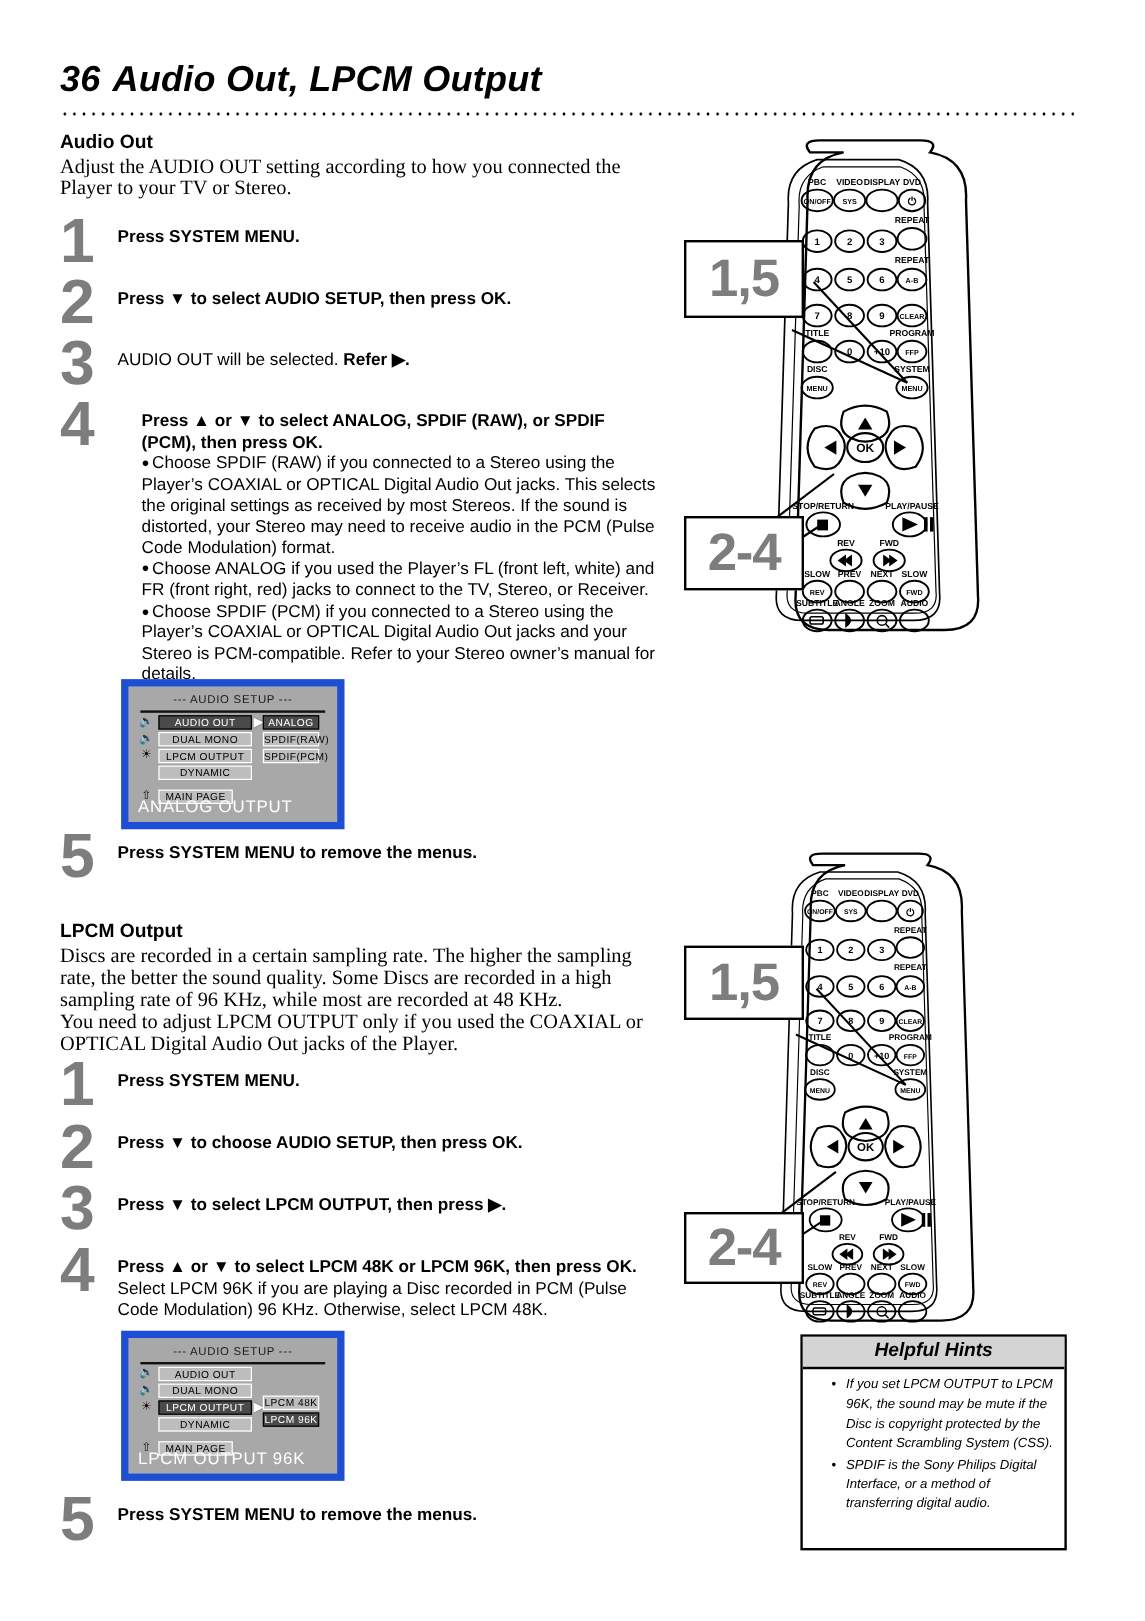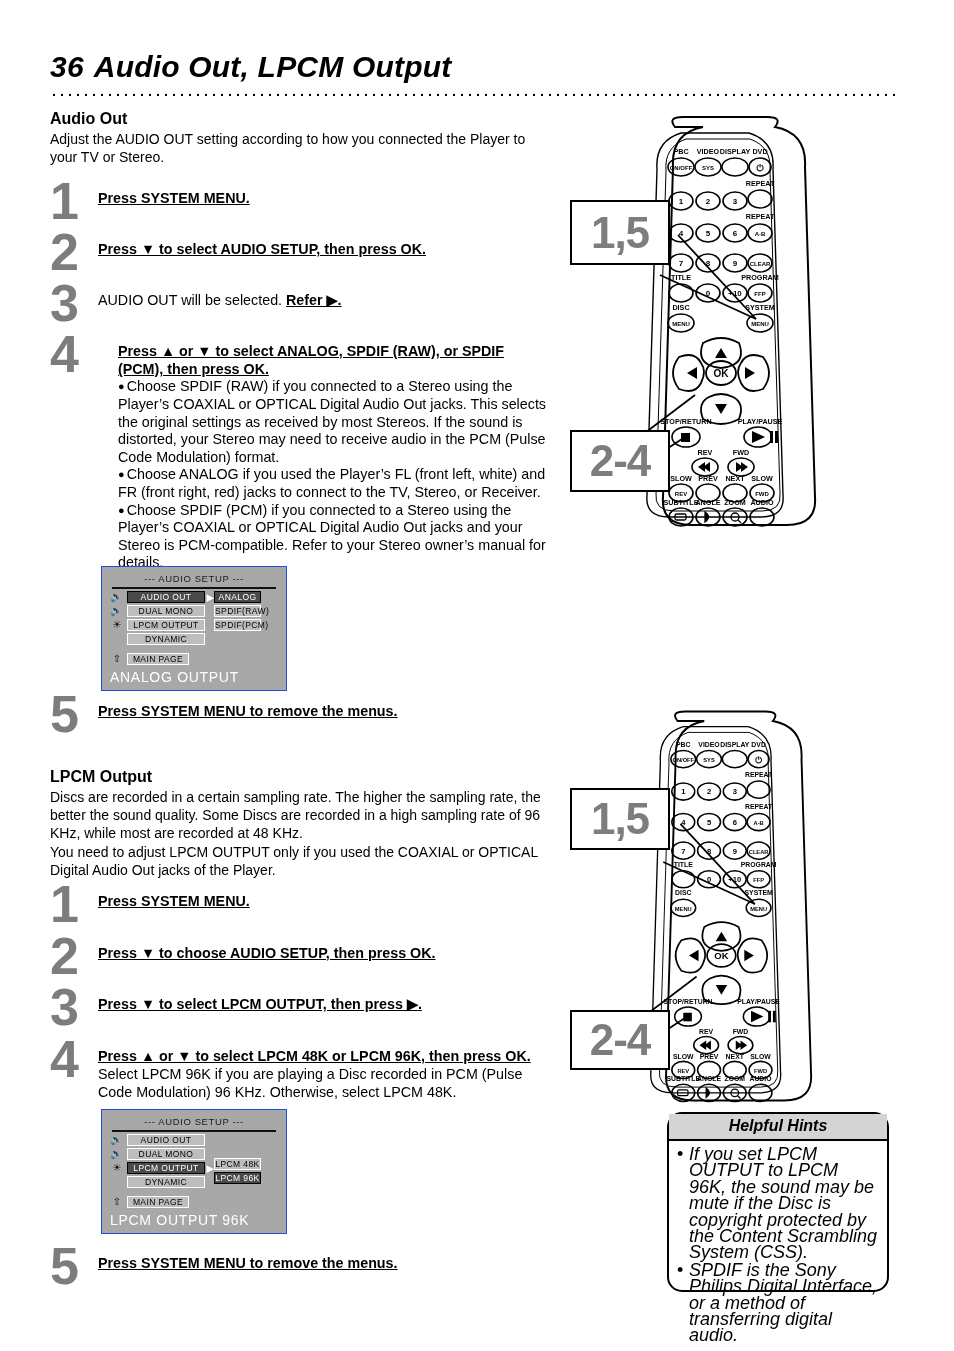--- a/index.html
+++ b/index.html
@@ -23,40 +23,40 @@
   }
   .page-title .num { margin-right: 10px; }
   .dotted-rule {
     position:absolute; left:50px; top:93px; width:845px; height:4px;
     background-image: radial-gradient(circle, #000 1.1px, transparent 1.3px);
     background-size: 8px 4px;
     background-repeat: repeat-x;
   }
 
   .sec-head { font-size:16px; font-weight:bold; margin:0 0 2px 0; }
-  .sec-body { font-size:14px; line-height:18.2px; margin:0; }
+  .sec-body { font-size:17px; line-height:18.2px; margin:0;font-family:Liberation Serif, serif; }
   .step { position:relative; min-height:48px; }
   .step .big {
     position:absolute; left:0; top:-12px;
     font-size:52px; font-weight:bold; color:#7d7d7d;
     font-family:"Liberation Sans", sans-serif;
     line-height:52px; letter-spacing:-1px;
   }
   .step .body {
     margin-left:48px; font-size:14.3px; line-height:18.2px; padding-top:2px;
   }
-  .step .body b { font-weight:bold;text-decoration:underline; }
+  .step .body b { font-weight:bold; }
   .bullets { margin-top:0px; }
   .bullets p { margin:0; font-size:14.3px; line-height:17.6px; }
   .bullets .dot { font-size:11px; vertical-align:1px; margin-right:2px;}
 
   
   .osd {
     width:186px; height:125px; background:#a8a8a8;
-    border:1px solid #1d4ed8; position:relative; color:#000;
+    border:6px solid #1d4ed8; position:relative; color:#000;
     font-family:"Liberation Sans", sans-serif;
   }
   .osd .osd-title {
     text-align:center; font-size:9.5px; letter-spacing:.6px;
     padding-top:6px; color:#1a1a1a;
   }
   .osd .osd-underline {
     height:2px; background:#111; margin:3px 10px 0 10px;
   }
   .osd .rows { position:absolute; left:8px; top:24px; }
@@ -99,22 +99,22 @@
   .hints {
     position:absolute; border:2px solid #000; background:#fff;
   }
   .hints h4 {
     margin:0; background:#d4d4d4; border-bottom:2px solid #000;
     text-align:center; font-style:italic; font-weight:bold;
     font-size:16px; padding:3px 0 4px 0;
   }
   .hints ul { margin:5px 0 5px 0; padding:0 8px 0 20px; list-style:none; }
   .hints li {
-    font-style:italic; font-size:18px; line-height:16.4px;
-    margin-bottom:1px; position:relative;
+    font-style:italic; font-size:11px; line-height:16.4px;
+    margin-bottom:1px; position:relative;margin-left:16px;
   }
   .hints li:before {
     content:"\2022"; position:absolute; left:-12px; top:0; font-style:normal;
   }
 </style>
 </head>
 <body>
 
 <div class="page">
 
@@ -544,21 +544,21 @@
         <rect x="115" y="409" width="11" height="6" rx="1.5"></rect>
         <circle cx="175" cy="412" r="4"></circle>
           <line x1="178" y1="415" x2="181" y2="418"></line>
         <path d="M145 407 q7 5 0 10 z" fill="#000"></path>
       </g>
     </svg>
     <div class="callout" style="left:10px; top:88px; width:100px; height:62px;">1,5</div>
     <div class="callout" style="left:10px; top:310px; width:100px; height:60px;">2-4</div>
   </div>
 
-  <div class="hints" style="left:667px; top:1112px; width:222px; height:180px;border-radius:15px;">
+  <div class="hints" style="left:667px; top:1112px; width:222px; height:180px;">
     <h4>Helpful Hints</h4>
     <ul>
       <li>If you set LPCM OUTPUT to LPCM 96K, the sound may be mute if the Disc is copyright protected by the Content Scrambling System (CSS).</li>
       <li>SPDIF is the Sony Philips Digital Interface, or a method of transferring digital audio.</li>
     </ul>
   </div>
 
 </div>
 
 </body></html>

